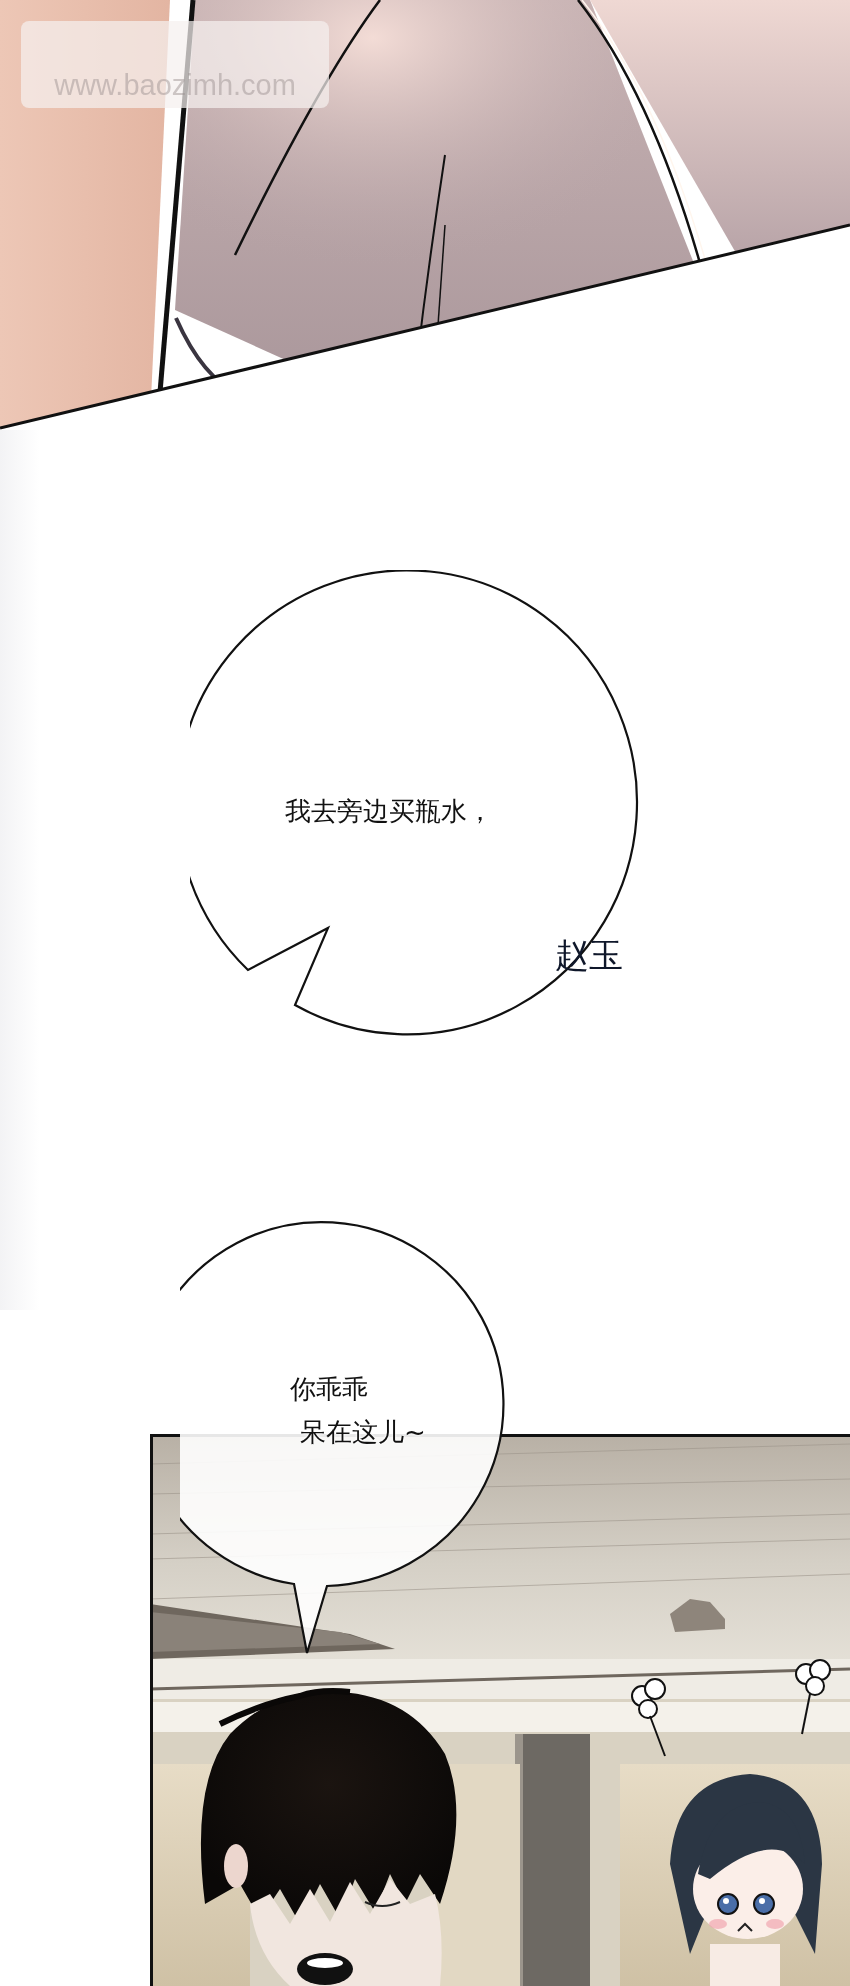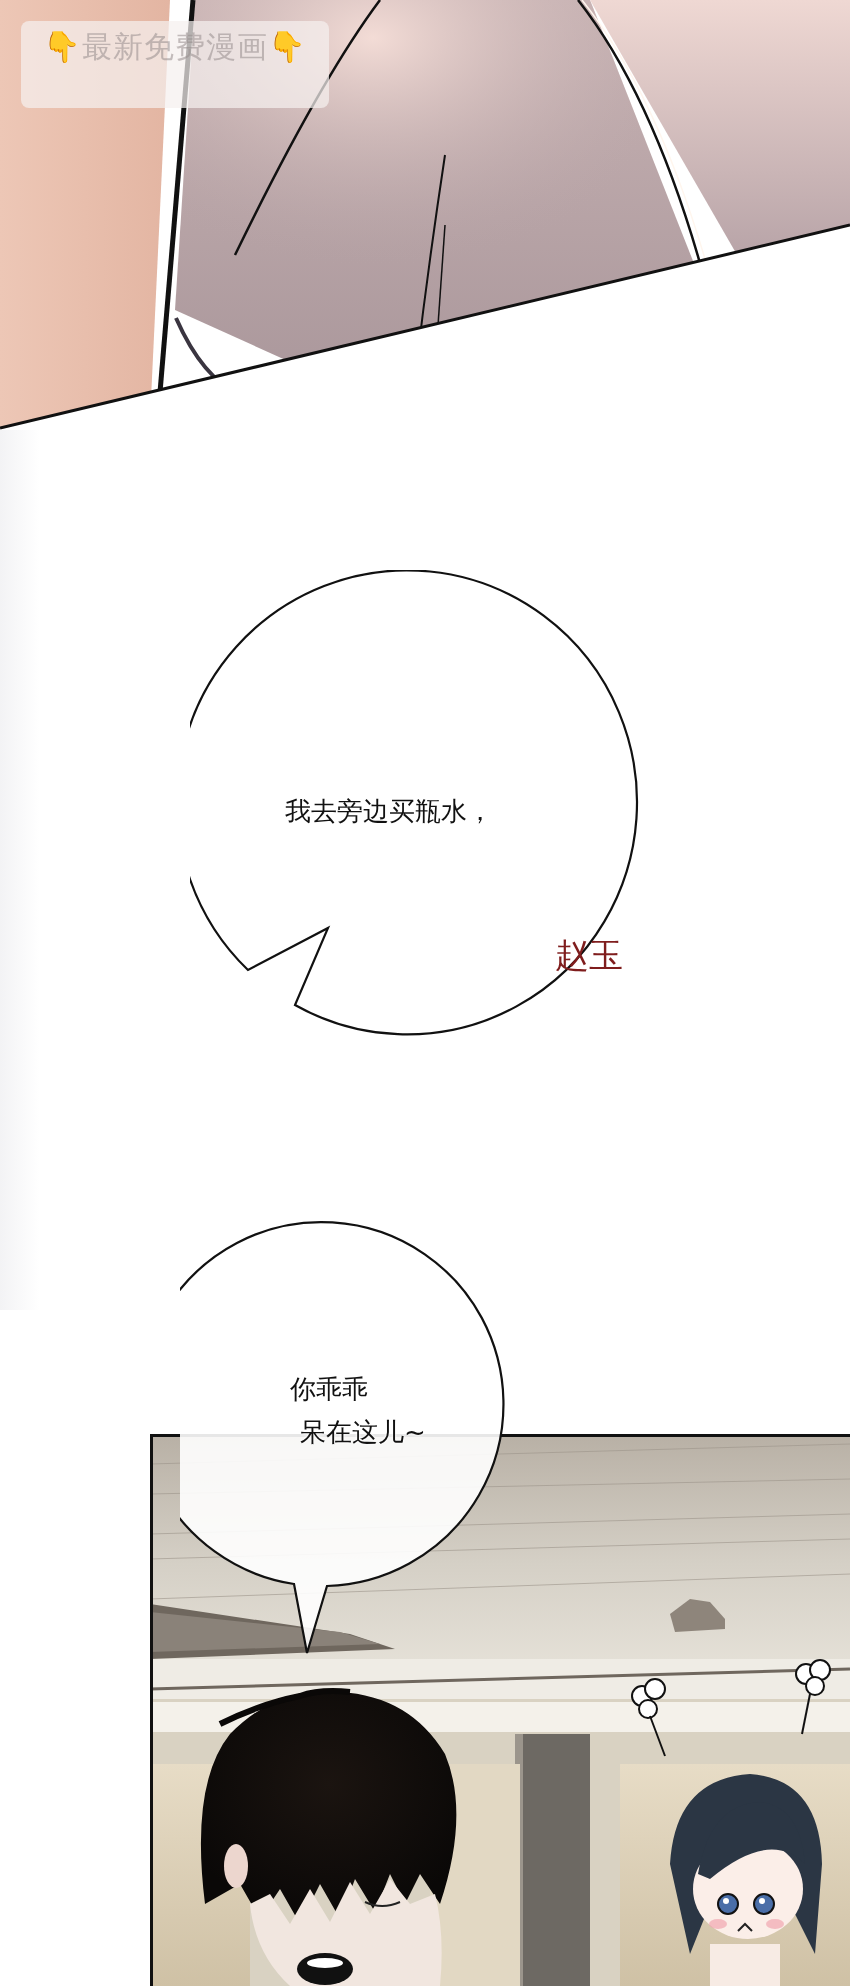--- a/index.html
+++ b/index.html
@@ -4,21 +4,21 @@
 <style>
   html,body{margin:0;padding:0;background:#fff;}
   body{width:850px;height:1986px;position:relative;overflow:hidden;font-family:"DejaVu Sans","Liberation Sans",sans-serif;}
   .abs{position:absolute;}
   svg{display:block;}
   .watermark{position:absolute;left:21px;top:21px;width:308px;height:87px;background:rgba(245,240,238,0.72);border-radius:8px;}
   .wm-line1{position:absolute;left:0;top:6px;width:100%;text-align:center;font-size:30px;color:rgba(150,140,140,0.55);letter-spacing:1px;}
   .wm-line2{position:absolute;left:0;top:48px;width:100%;text-align:center;font-size:29px;color:rgba(150,140,140,0.45);font-family:"Liberation Sans",sans-serif;}
   .wm-hand{color:#f0b429;}
   .bubble-text{position:absolute;font-size:26px;color:#111;line-height:43px;white-space:nowrap;font-family:"DejaVu Sans",sans-serif;}
-  .speaker{position:absolute;font-size:34px;color:#7f1d1d;font-family:"DejaVu Sans",sans-serif;}
+  .speaker{position:absolute;font-size:34px;color:#0f172a;font-family:"DejaVu Sans",sans-serif;}
 </style>
 </head>
 <body>
 
 <div class="abs" style="left:0;top:0;width:850px;height:440px;">
   <svg width="850" height="440" viewBox="0 0 850 440">
     <defs>
       <linearGradient id="skinG" x1="0" y1="0" x2="1" y2="0">
         <stop offset="0" stop-color="#edc7b6"></stop>
         <stop offset="0.85" stop-color="#e3b5a2"></stop>
@@ -58,23 +58,21 @@
       <path d="M445,225 Q438,330 430,440" stroke="#111" stroke-width="1.5" fill="none"></path>
       <path d="M578,0 Q680,130 735,410" stroke="#111" stroke-width="2.5" fill="none"></path>
       <path d="M582,0 Q684,128 740,400" stroke="#fff6ee" stroke-width="1.5" fill="none"></path>
     </g>
 
     <line x1="0" y1="428" x2="850" y2="225" stroke="#111" stroke-width="3"></line>
   </svg>
 </div>
 
 <div class="watermark">
-  <div class="wm-line1">
-    <span class="wm-hand">👇</span><span>最新免费漫画</span><span class="wm-hand">👇</span>
-  </div>
+  <div class="wm-line2">www.baozimh.com</div>
 </div>
 
 <div class="abs" style="left:0;top:430px;width:40px;height:880px;background:linear-gradient(90deg,rgba(235,235,238,0.6),rgba(255,255,255,0));"></div>
 
 <div class="abs" style="left:190px;top:570px;width:470px;height:490px;">
   <svg width="470" height="490" viewBox="0 0 470 490">
     <path d="M 86 390
              A 228 228 0 1 1 110 425
              L 70 402 Z" fill="#fff" stroke="none"></path>
     <path d="M 58 400

